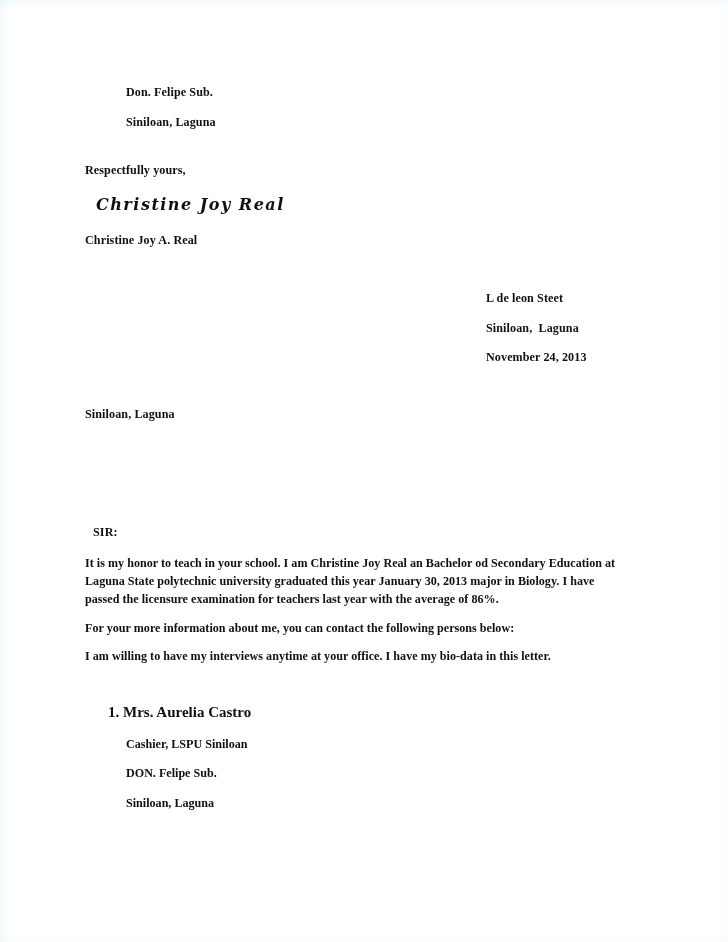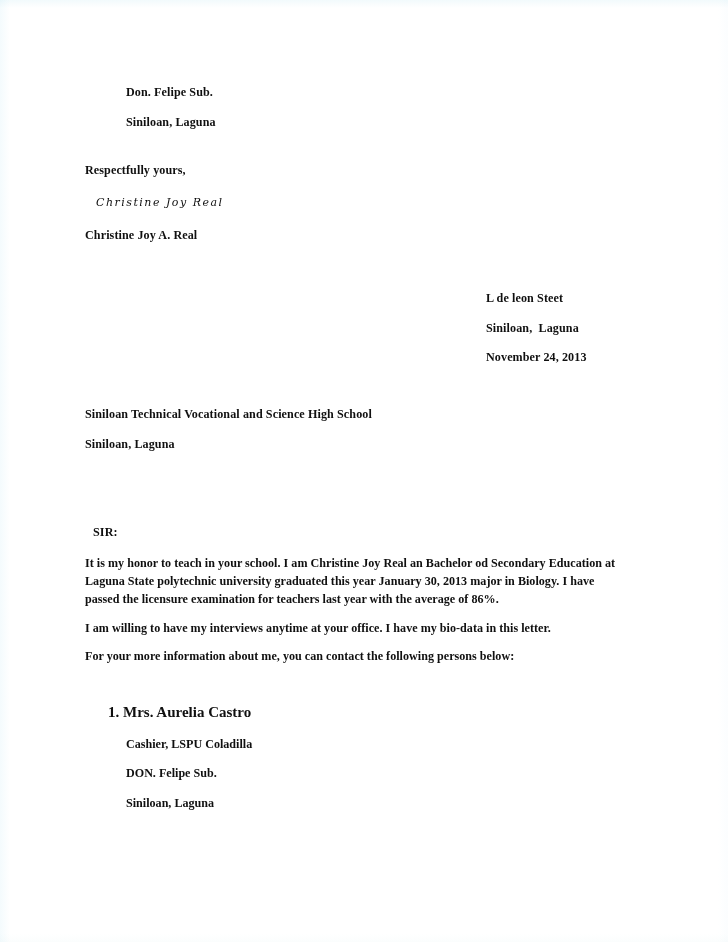--- a/index.html
+++ b/index.html
@@ -56,22 +56,22 @@
 
   
   #closing-block {
     left: 85px;
     top: 164px;
   }
 
   #signature-script {
     font-family: "DejaVu Serif", "Liberation Serif", serif;
     font-style: italic;
-    font-weight: normal;
-    font-size: 11px;
+    font-weight: bold;
+    font-size: 16px;
     letter-spacing: 1.5px;
     margin-top: 21px;
     margin-left: 11px;
     white-space: pre;
     line-height: 1;
   }
 
   #signature-printed-name {
     margin-top: 21px;
   }
@@ -158,36 +158,35 @@
     <div class="line" id="signature-printed-name">Christine Joy A. Real</div>
   </div>
 
   <div class="blk" id="return-address-block">
     <div class="line">L de leon Steet</div>
     <div class="line">Siniloan,  Laguna</div>
     <div class="line">November 24, 2013</div>
   </div>
 
   <div class="blk" id="recipient-block">
-    <div class="line">Siniloan Technical Vocational and Science High School</div>
     <div class="line">Siniloan, Laguna</div>
   </div>
 
   <div class="blk" id="salutation-block">
     <div class="line">SIR:</div>
   </div>
 
   <div class="blk" id="body-block">
     <p class="para">It is my  honor to teach in your school. I am Christine Joy Real an Bachelor od Secondary Education at Laguna State polytechnic university graduated this year January 30, 2013 major in Biology. I have passed the licensure examination for teachers last year with the average of 86%.</p>
+    <p class="para">For your more information about me, you can contact the following persons below:</p>
     <p class="para">I am willing to have my interviews anytime at your office. I have my bio-data in this letter.</p>
-    <p class="para">For your more information about me, you can contact the following persons below:</p>
   </div>
 
   <div class="blk" id="references-block">
     <div class="ref-entry">
       <div class="ref-head">1. Mrs. Aurelia Castro</div>
-      <div class="ref-sub">Cashier, LSPU Coladilla</div>
+      <div class="ref-sub">Cashier, LSPU Siniloan</div>
       <div class="ref-sub">DON. Felipe Sub.</div>
       <div class="ref-sub">Siniloan, Laguna</div>
     </div>
   </div>
 
 </div>
 
 </body></html>

